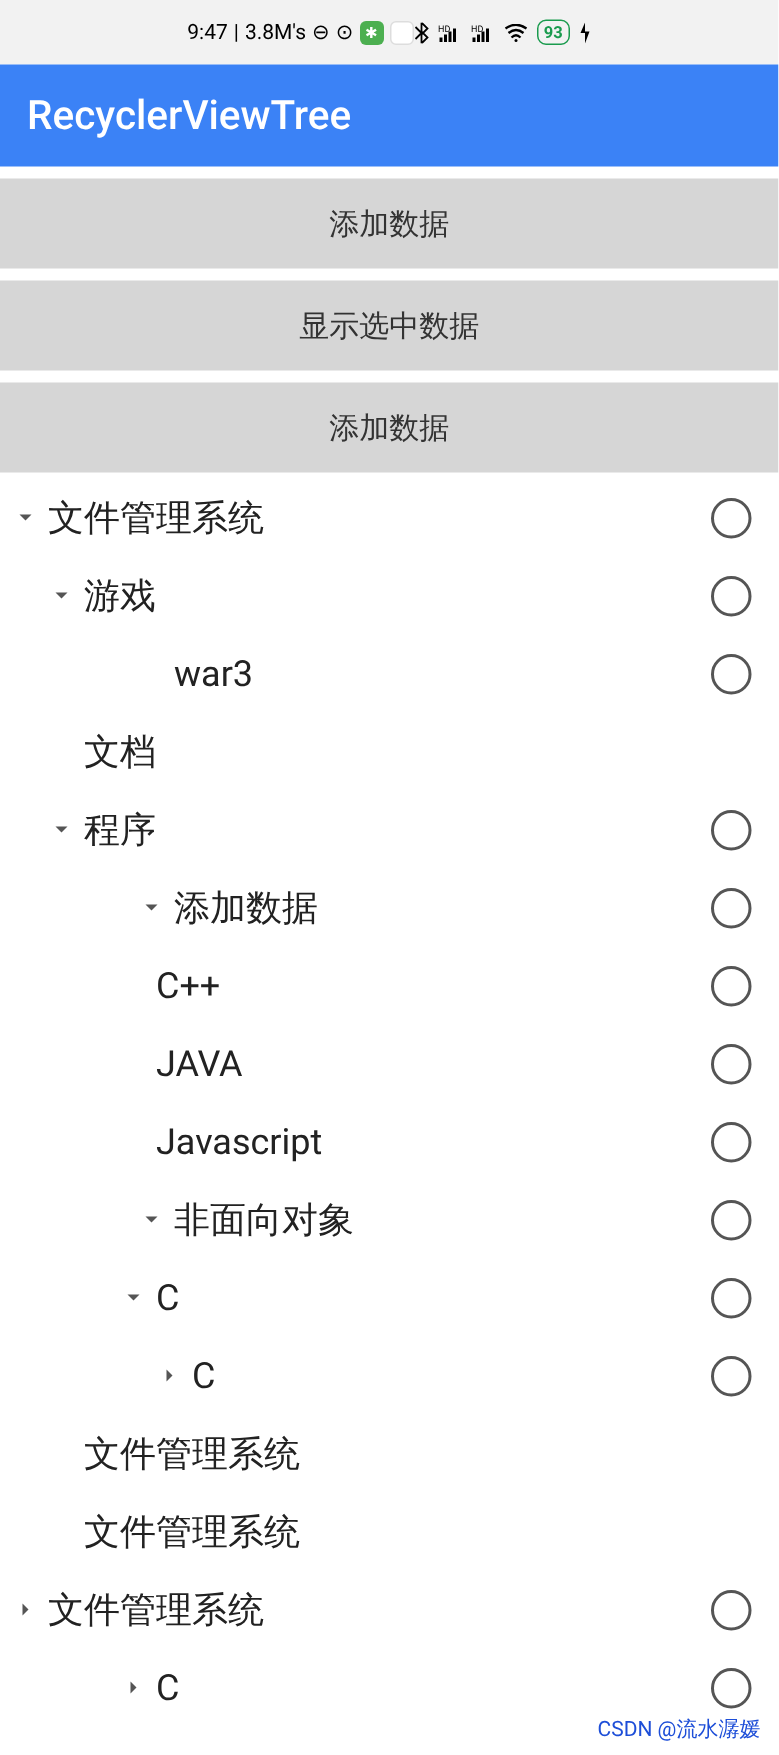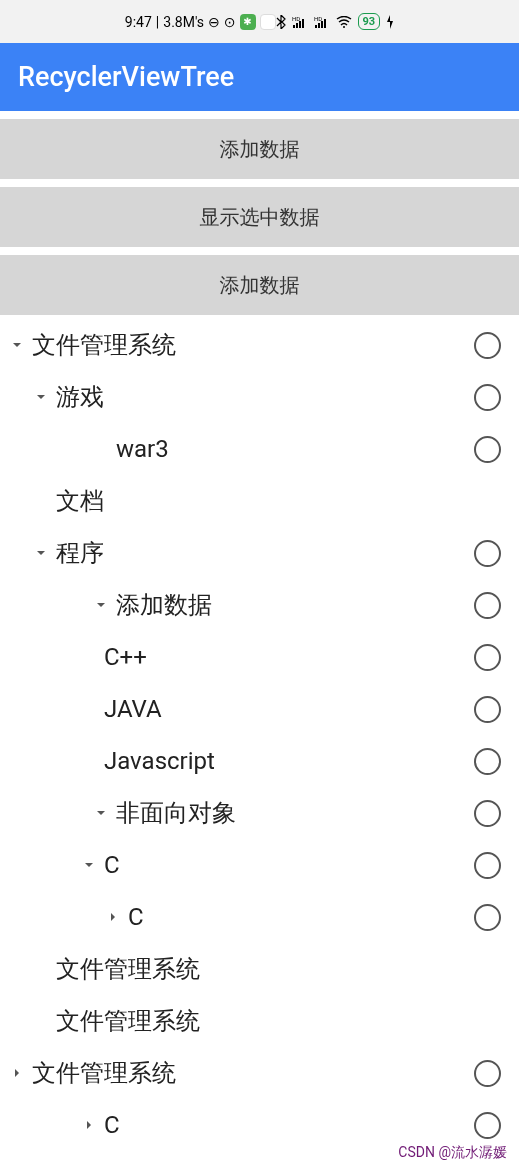--- a/index.html
+++ b/index.html
@@ -106,21 +106,21 @@
     .indent-0 { padding-left: 6px; }
     .indent-1 { padding-left: 30px; }
     .indent-2 { padding-left: 54px; margin-left: 36px; }
     .indent-3 { padding-left: 78px; }
     .indent-4 { padding-left: 102px; }
     .watermark {
       position: absolute;
       bottom: 8px;
       right: 12px;
       font-size: 14px;
-      color: #701a75;
+      color: #1d4ed8;
     }
     .pill {
       background: #4caf50;
       color: #fff;
       border-radius: 4px;
       width: 16px;
       height: 16px;
       display: inline-flex;
       align-items: center;
       justify-content: center;

